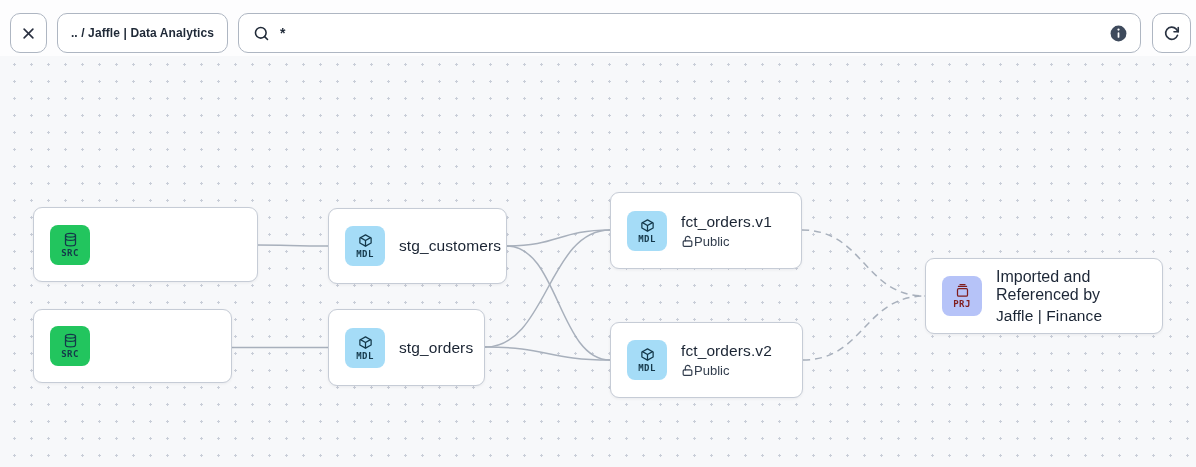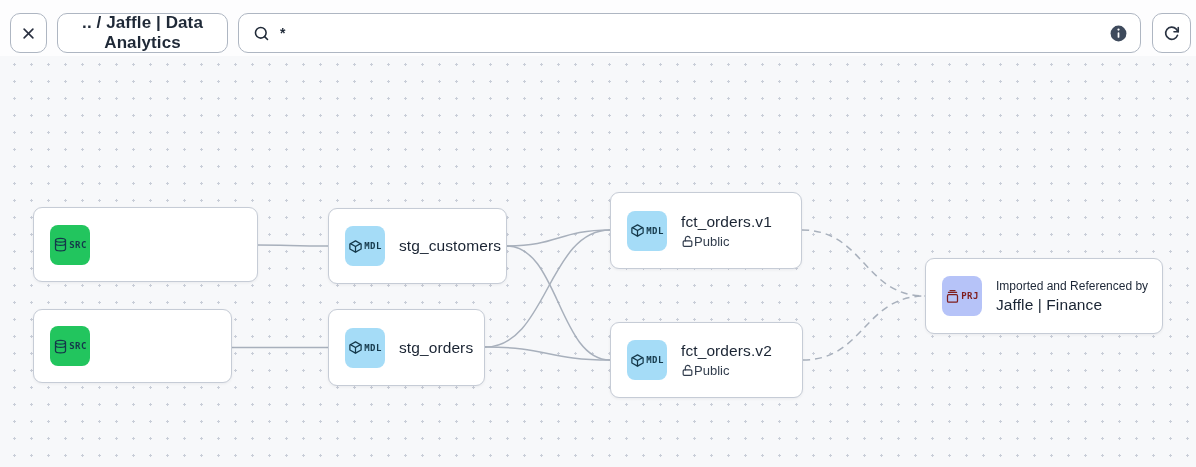--- a/index.html
+++ b/index.html
@@ -27,21 +27,21 @@
     background:#fdfdfe; z-index:30;
     display:flex; align-items:center;
   }
   .tb-btn {
     background:#ffffff; border:1px solid #aeb6c2; border-radius:10px;
     height:40px; display:flex; align-items:center; justify-content:center;
     cursor:pointer; color:#29303f;
   }
   .btn-close { position:absolute; left:10px; top:13px; width:37px; }
   .btn-crumb { position:absolute; left:57px; top:13px; width:171px;
-    font-size:17px; font-weight:700; color:#1f2937; letter-spacing:.1px; }
+    font-size:12px; font-weight:700; color:#1f2937; letter-spacing:.1px; }
   .search-box {
     position:absolute; left:238px; top:13px; width:903px; height:40px;
     background:#ffffff; border:1px solid #aeb6c2; border-radius:10px;
     display:flex; align-items:center; padding:0 12px 0 14px; gap:10px;
   }
   .search-box input {
     flex:1; border:none; outline:none; background:transparent;
     font-family:"Liberation Sans", sans-serif; font-size:14px; font-weight:700;
     color:#1f2937;
   }
@@ -56,34 +56,34 @@
   
   .node {
     position:absolute; z-index:10;
     background:#ffffff; border:1px solid #c6ccd6; border-radius:9px;
     box-shadow:0 1px 3px rgba(16,24,40,.06);
     display:flex; align-items:center; gap:14px; padding-left:16px;
     cursor:pointer;
   }
   .badge {
     width:40px; height:40px; border-radius:8px; flex:0 0 40px;
-    display:flex; flex-direction:row; align-items:center; justify-content:center;
+    display:flex; flex-direction:column; align-items:center; justify-content:center;
     gap:1px;
   }
   .badge-src { background:#22c55e; color:#14384a; }
   .badge-mdl { background:#a5dcf7; color:#14384a; }
   .badge-prj { background:#b6c3f8; color:#7f1d1d; }
   .badge-label {
     font-family:"DejaVu Sans Mono", monospace;
     font-size:9px; font-weight:700; letter-spacing:.4px; line-height:10px;
   }
   .node-title { font-size:15.5px; color:#1a2433; letter-spacing:.1px; white-space:nowrap; }
   .node-text { display:flex; flex-direction:column; gap:3px; }
   .node-access { display:flex; align-items:center; font-size:13px; color:#323d4d; }
-  .node-kicker { font-size:12px; color:#1c2636; }
+  .node-kicker { font-size:16px; color:#1c2636; }
 
   #n-src-customers { left:33px;  top:207px; width:225px; height:75px; }
   #n-src-orders    { left:33px;  top:309px; width:199px; height:74px; }
   #n-stg-customers { left:328px; top:208px; width:179px; height:76px; }
   #n-stg-orders    { left:328px; top:309px; width:157px; height:77px; }
   #n-fct-v1        { left:610px; top:192px; width:192px; height:77px; }
   #n-fct-v2        { left:610px; top:322px; width:193px; height:76px; }
   #n-prj           { left:925px; top:258px; width:238px; height:76px; }
 </style>
 </head>

